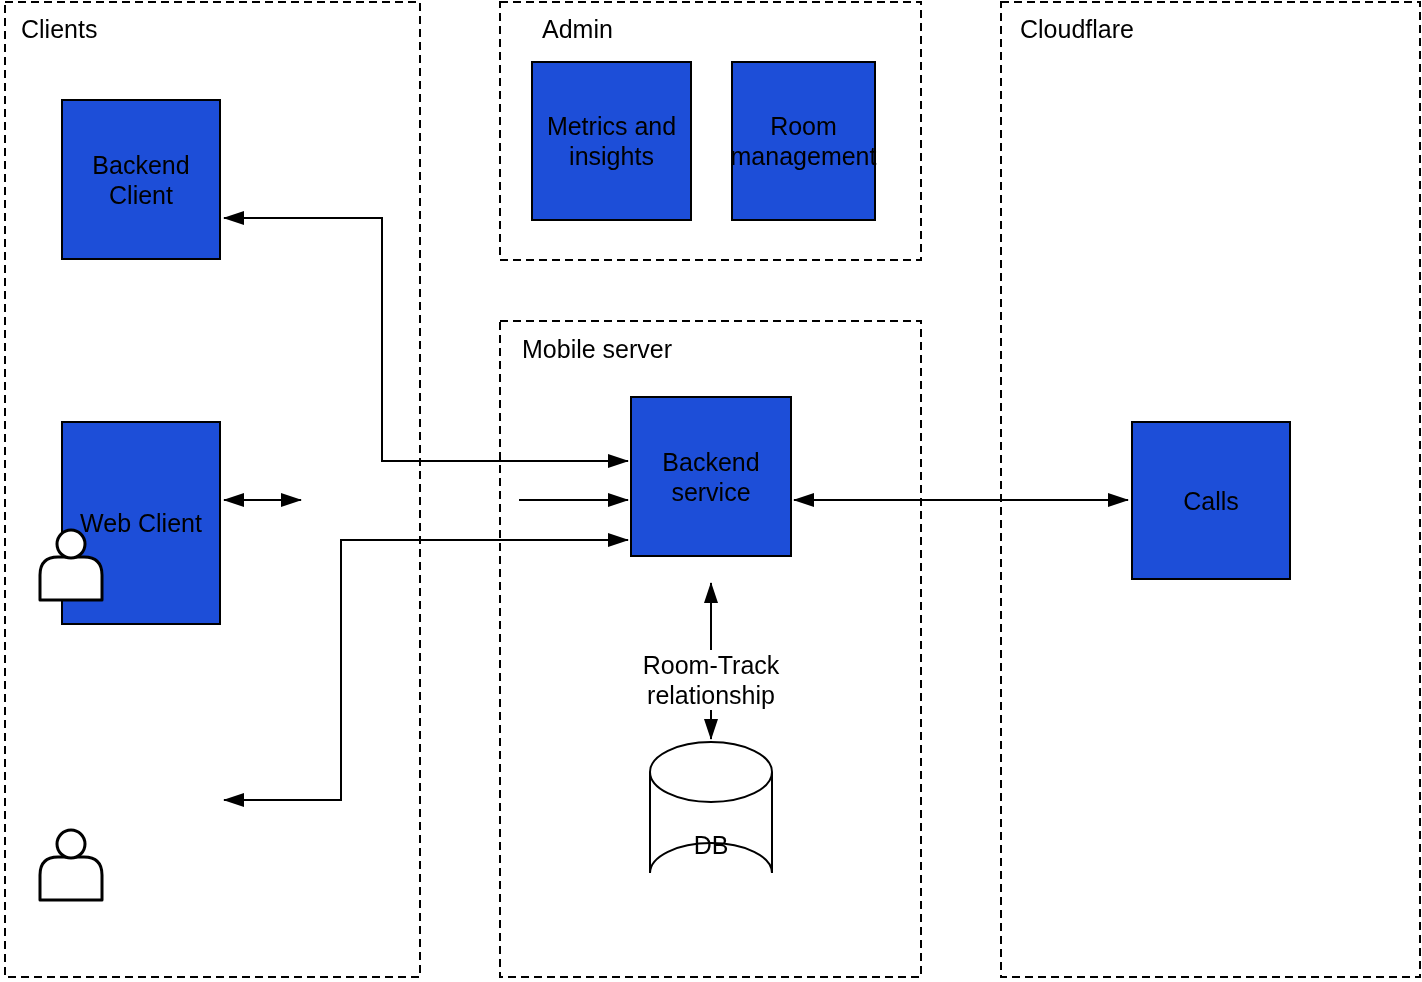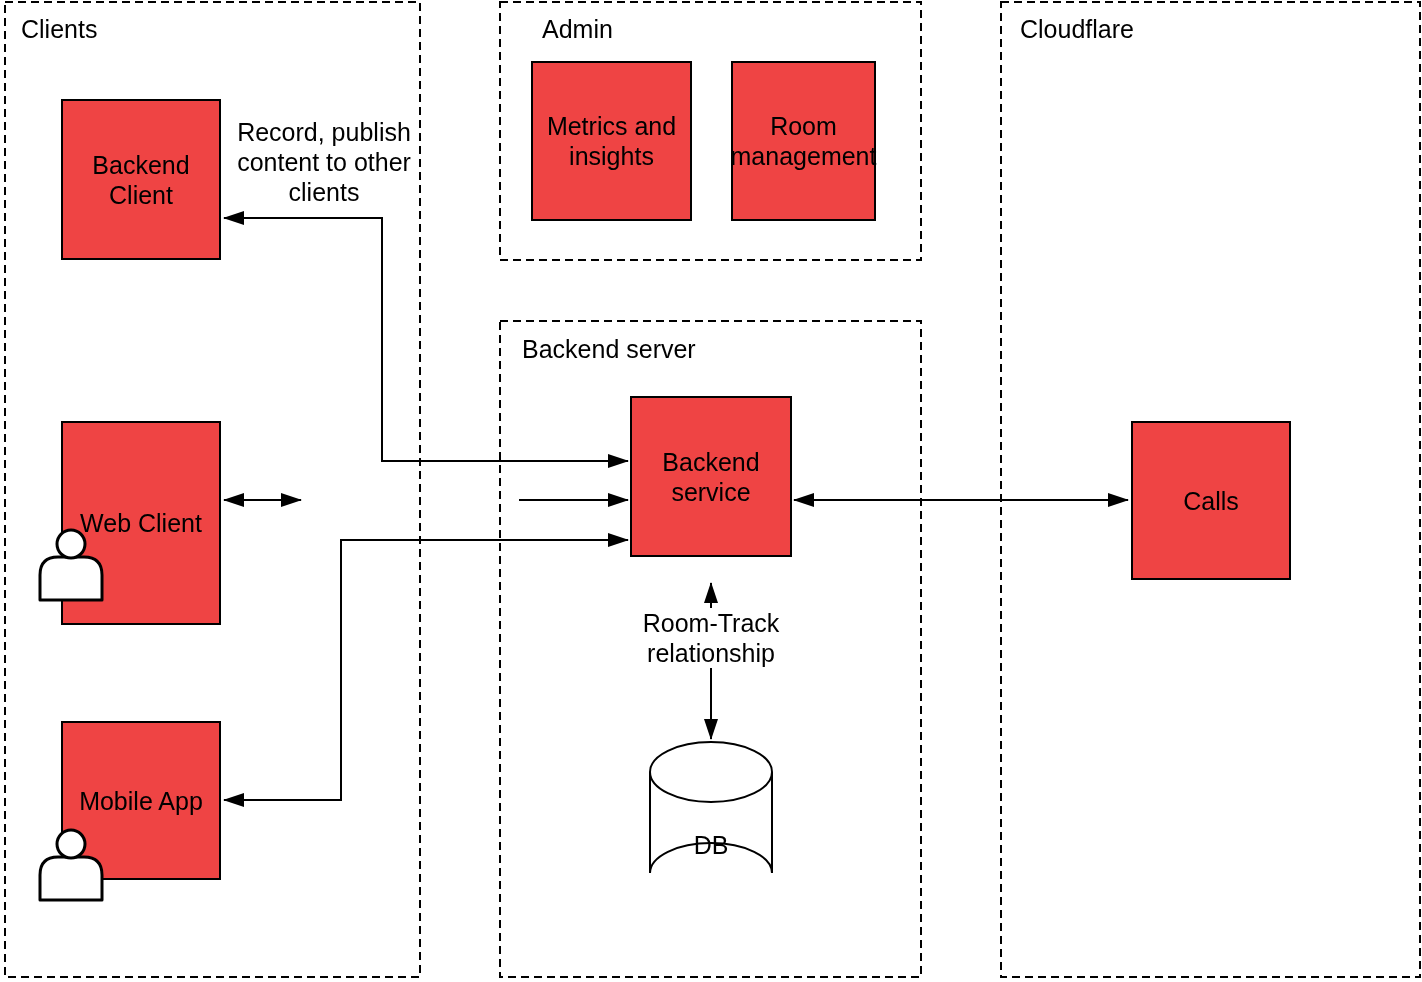--- a/index.html
+++ b/index.html
@@ -7,21 +7,21 @@
     position:relative; width:1422px; height:982px; background:#ffffff;
     font-family:"Liberation Sans", sans-serif; color:#000;
     overflow:hidden;
   }
   svg.overlay {
     position:absolute; left:0; top:0; width:1422px; height:982px;
     z-index:2; pointer-events:none;
   }
   .box {
     position:absolute; box-sizing:border-box;
-    border:2px solid #000; background:#ef4444;
+    border:2px solid #000; background:#1d4ed8;
     display:flex; align-items:center; justify-content:center;
     text-align:center; font-size:25px; line-height:30px; z-index:1;
   }
   .box span { white-space:pre-line; }
   .container-label {
     position:absolute; font-size:25px; line-height:30px; z-index:1;
     white-space:nowrap;
   }
   .edge-label {
     position:absolute; transform:translateX(-50%);
@@ -41,23 +41,20 @@
 
   <div class="box" style="left:61px; top:99px; width:160px; height:161px;">
     <span>Backend
 Client</span>
   </div>
 
   <div class="box" style="left:61px; top:421px; width:160px; height:204px;">
     <span>Web Client</span>
   </div>
 
-  <div class="box" style="left:61px; top:721px; width:160px; height:159px;">
-    <span>Mobile App</span>
-  </div>
 
   <div class="box" style="left:531px; top:61px; width:161px; height:160px;">
     <span>Metrics and
 insights</span>
   </div>
 
   <div class="box" style="left:731px; top:61px; width:145px; height:160px;">
     <span>Room
 management</span>
   </div>
@@ -67,21 +64,21 @@
 service</span>
   </div>
 
   <div class="box" style="left:1131px; top:421px; width:160px; height:159px;">
     <span>Calls</span>
   </div>
 
   <div class="container-label" style="left:21px; top:14px;">Clients</div>
   <div class="container-label" style="left:506px; top:14px;margin-left:36px;">Admin</div>
   <div class="container-label" style="left:1020px; top:14px;">Cloudflare</div>
-  <div class="container-label" style="left:522px; top:334px;">Backend server</div>
+  <div class="container-label" style="left:522px; top:334px;">Mobile server</div>
 
   <svg class="overlay" viewBox="0 0 1422 982">
     <defs>
       <marker id="arrow" markerUnits="userSpaceOnUse" markerWidth="24" markerHeight="18" refX="21" refY="8" orient="auto-start-reverse">
         <path d="M1,1 L22,8 L1,15 Z" fill="#000"></path>
       </marker>
     </defs>
 
     <rect x="5" y="2" width="415" height="975" fill="none" stroke="#000" stroke-width="2" stroke-dasharray="8 5"></rect>
     <rect x="500" y="2" width="421" height="258" fill="none" stroke="#000" stroke-width="2" stroke-dasharray="8 5"></rect>
@@ -104,21 +101,18 @@
       <path d="M -31 56 V 31 Q -31 13 -13 13 H 13 Q 31 13 31 31 V 56 Z" fill="#fff" stroke="#000" stroke-width="3" stroke-linejoin="round"></path>
       <circle cx="0" cy="0" r="14" fill="#fff" stroke="#000" stroke-width="3"></circle>
     </g>
 
     <g transform="translate(71,844)">
       <path d="M -31 56 V 31 Q -31 13 -13 13 H 13 Q 31 13 31 31 V 56 Z" fill="#fff" stroke="#000" stroke-width="3" stroke-linejoin="round"></path>
       <circle cx="0" cy="0" r="14" fill="#fff" stroke="#000" stroke-width="3"></circle>
     </g>
   </svg>
 
-  <div class="edge-label" style="left:324px; top:117px;">Record, publish
-content to other
-clients</div>
-  <div class="edge-label" style="left:711px; top:608px;">Room-Track
+  <div class="edge-label" style="left:711px; top:650px;">Room-Track
 relationship</div>
 
   <div class="node-label-plain" style="left:711px; top:830px;">DB</div>
 
 </div>
 
 </body></html>

